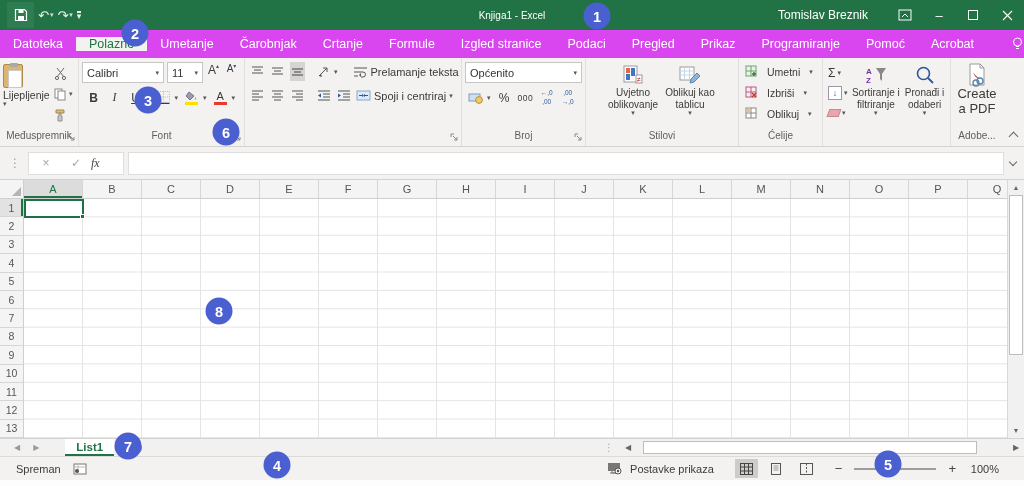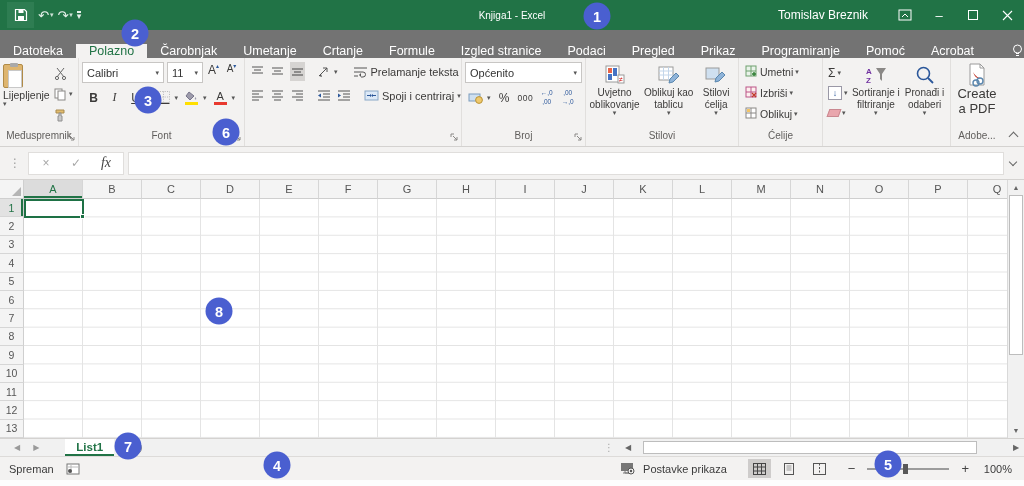--- a/index.html
+++ b/index.html
@@ -11,21 +11,21 @@
 .savebox{width:27px;height:26px;background:#2e7d52;display:flex;align-items:center;justify-content:center}
 .qbtn{font-size:13px;color:#e8f1ec;display:flex;align-items:center}
 .qcaret{font-size:7px;color:#cfe3d8;margin-left:1px}
 .qat-custom{font-size:9px;color:#e8f1ec;border-top:2px solid #e8f1ec;line-height:5px;padding-top:1px}
 .wintitle{position:absolute;left:260px;right:260px;top:0;height:30px;display:flex;align-items:center;justify-content:center;font-size:10px;color:#fff;pointer-events:none}
 .tbright{margin-left:auto;display:flex;align-items:center;height:100%}
 .username{font-size:12px;margin-right:20px}
 .winctl{width:34px;height:100%;display:flex;align-items:center;justify-content:center;font-size:13px;color:#fff}
 .ribopts{width:34px;height:100%;display:flex;align-items:center;justify-content:center}
 
-.tabrow{position:absolute;top:30px;left:0;right:0;height:28px;background:#737373;display:flex;align-items:flex-end;color:#fff;font-size:12.5px}
+.tabrow{position:absolute;top:30px;left:0;right:0;height:28px;background:#d946ef;display:flex;align-items:center;color:#fff;font-size:12.5px}
 .tabrow .tab{display:flex;align-items:center;padding:0 13px;white-space:nowrap}
 .tabrow .tab.sel{background:#f3f2f1;color:#217346}
 .tabs-scroll{display:flex;align-items:stretch}
 .tab-icon-gap{display:flex;align-items:center;gap:6px}
 .bulb-icon,.person-icon{display:flex;align-items:center}
 
 .ribbon{position:absolute;top:58px;left:0;right:0;height:89px;background:#f3f2f1;border-bottom:1px solid #d4d2d0;display:flex}
 .rgroup{position:relative;border-right:1px solid #e1dfdd;display:flex;flex-direction:column;flex-shrink:0}
 .rcontent{flex:1;display:flex;padding:4px 3px 0 3px}
 .glabel{height:17px;font-size:10px;color:#605e5c;text-align:center;line-height:14px;white-space:nowrap;overflow:hidden}
@@ -38,31 +38,31 @@
 .rows2{display:flex;flex-direction:column;gap:5px;width:100%}
 .hrow{display:flex;align-items:center;gap:3px}
 .combo{display:flex;align-items:center;justify-content:space-between;background:#fff;border:1px solid #c8c6c4;height:21px;font-size:11px;color:#333;padding:0 4px}
 .tbtn{display:flex;align-items:center;justify-content:center;height:19px;min-width:15px;color:#3b3a39;font-size:12px}
 .stack{display:flex;flex-direction:column;align-items:center;line-height:1}
 .colorbar{width:13px;height:3px;margin-top:1px}
 .dec{white-space:pre-line;font-size:6.5px;line-height:1.25;color:#2b579a;text-align:center}
 .lblbtn{display:flex;align-items:center;gap:3px;font-size:11px;color:#3b3a39;white-space:nowrap}
 .stybtn{display:flex;flex-direction:column;align-items:center;text-align:center;font-size:10px;color:#3b3a39;line-height:1.15;padding-top:1px}
 .stybtn .sicon{height:24px;display:flex;align-items:center;justify-content:center}
-.cellrow{display:flex;align-items:center;gap:2px;font-size:10.5px;color:#3b3a39;height:19px;white-space:nowrap}
+.cellrow{display:flex;align-items:center;gap:9px;font-size:10.5px;color:#3b3a39;height:19px;white-space:nowrap}
 .afont{font-size:12px;color:#3b3a39;position:relative;display:flex;align-items:flex-start}
 .afont i{font-style:normal;font-size:6px;color:#2b579a;margin-top:-1px}
 .chevcollapse{position:absolute;right:7px;bottom:6px;width:7px;height:7px;border-left:1.5px solid #666;border-top:1.5px solid #666;transform:rotate(45deg)}
 
 .fbar{position:absolute;top:147px;left:0;right:0;height:33px;background:#f3f2f1;border-bottom:1px solid #d4d2d0;display:flex;align-items:center;padding:0 2px}
 .namebox{width:190px;height:23px;background:#fff;border:1px solid #e0dedc;display:flex;align-items:center;justify-content:space-between;font-size:11.5px;color:#333;padding:0 6px}
 .fbar .dots{color:#a0a0a0;font-size:12px;padding:0 7px}
 .fbtns{display:flex;align-items:center;background:#fff;border:1px solid #e0dedc;height:23px;padding:0 2px}
 .fbtn{width:30px;text-align:center;font-size:12px;color:#a7a7a7}
-.fxbtn{width:30px;text-align:center;font-size:14px;color:#444;font-family:"Liberation Serif","DejaVu Serif",serif;font-style:italic}
+.fxbtn{width:30px;font-size:12px;color:#444;font-family:"Liberation Serif","DejaVu Serif",serif;font-style:italic}
 .finput{flex:1;height:23px;background:#fff;border:1px solid #e0dedc;margin-left:4px;font-size:11.5px;color:#333;padding:0 5px;display:flex;align-items:center}
 .fexpand{width:18px;display:flex;align-items:center;justify-content:center}
 .chevdown{width:6px;height:6px;border-left:1.5px solid #666;border-bottom:1.5px solid #666;transform:rotate(-45deg);margin-top:-3px}
 
 .grid{position:absolute;top:180px;left:0;height:258px;right:0;background:#fff;overflow:hidden}
 .headrow{position:absolute;top:0;left:0;right:0;height:19px;display:flex}
 .corner{width:24px;height:19px;background:#f4f4f4;border-right:1px solid #cfcfcf;border-bottom:1px solid #cfcfcf;position:relative;flex-shrink:0}
 .corner .tri{position:absolute;right:2px;bottom:2px;width:0;height:0;border-left:9px solid transparent;border-bottom:9px solid #b5b5b5}
 .colheads{display:flex;flex:1}
 .colhead{width:59px;flex-shrink:0;height:19px;background:#f4f4f4;border-right:1px solid #d6d6d6;border-bottom:1px solid #cfcfcf;display:flex;align-items:center;justify-content:center;font-size:11px;color:#555}
@@ -83,22 +83,22 @@
 .sheettab{margin-left:26px;padding:0 11px;background:#fff;color:#217346;font-weight:700;display:flex;align-items:center;border-bottom:2px solid #217346}
 .addsheet{width:14px;height:14px;border:1px solid #888;border-radius:50%;color:#555;font-size:11px;line-height:12px;text-align:center;align-self:center;margin-left:14px}
 .hscroll{position:absolute;left:598px;right:0;top:0;bottom:0;display:flex;align-items:center}
 .hscroll .dots{color:#aaa;font-size:10px;padding:0 6px}
 .harrow{width:16px;text-align:center;font-size:8px;color:#666}
 .htrack{flex:1;height:13px;background:#f1f1f1;position:relative;margin:0 1px}
 .hthumb{position:absolute;left:6px;right:30px;top:0;height:13px;background:#fff;border:1px solid #bdbdbd}
 
 .statusbar{position:absolute;top:456px;left:0;right:0;height:24px;background:#f3f2f1;border-top:1px solid #dddbd9;display:flex;align-items:center;font-size:11px;color:#3b3b3b}
 .bottomstrip{position:absolute;top:480px;left:0;right:0;height:6px;background:#fdfdfd}
-.stleft{display:flex;align-items:center;gap:12px;padding-left:9px}
-.stright{margin-left:auto;display:flex;align-items:center;gap:7px;padding-right:12px}
+.stleft{display:flex;align-items:center;gap:12px;padding-left:16px}
+.stright{margin-left:auto;display:flex;align-items:center;gap:7px;padding-right:25px}
 .viewbtn{width:23px;height:19px;display:flex;align-items:center;justify-content:center}
 .viewbtn.sel{background:#cecccb}
 .zoomtrack{width:82px;height:2px;background:#9c9c9c;position:relative;margin:0 3px}
 .zoomhandle{position:absolute;left:44%;top:-4px;width:5px;height:10px;background:#585858}
 .zoomsign{font-size:13px;color:#444;padding:0 2px}
 .zoomval{width:34px;text-align:right}
 
 .markers{position:absolute;inset:0;pointer-events:none;z-index:60}
 .marker{position:absolute;width:27px;height:27px;border-radius:50%;background:#4a5fd0;color:#fff;font-size:14.5px;font-weight:700;display:flex;align-items:center;justify-content:center;transform:translate(-50%,-50%)}
 
@@ -156,24 +156,24 @@
   </div>
 
   <div class="tabrow">
     <div class="tab">Datoteka</div>
     <div class="tabs-scroll">
 
     <div class="tab sel">
           <span>Polazno</span>
         </div>
         <div class="tab">
+          <span>Umetanje</span>
+        </div>
+        <div class="tab">
           <span>Čarobnjak</span>
-        </div>
-        <div class="tab">
-          <span>Umetanje</span>
         </div>
         <div class="tab">
           <span>Crtanje</span>
         </div>
         <div class="tab">
           <span>Formule</span>
         </div>
         <div class="tab">
           <span>Izgled stranice</span>
         </div>
@@ -365,21 +365,21 @@
                   <path d="M1 1h12M6 4h7M6 7h7M1 10h12" stroke="#555"></path>
                   <path d="M4 3.5L1 5.5l3 2z" fill="#2b579a"></path>
                 </svg>
               </span>
             <span class="tbtn">
                 <svg width="14" height="11" viewBox="0 0 14 11">
                   <path d="M1 1h12M6 4h7M6 7h7M1 10h12" stroke="#555"></path>
                   <path d="M1 3.5l3 2-3 2z" fill="#2b579a"></path>
                 </svg>
               </span>
-            <div class="lblbtn" style="margin-left:8px">
+            <div class="lblbtn" style="">
               <svg width="15" height="11" viewBox="0 0 15 11">
                   <rect x="1" y="1" width="13" height="9" fill="#dce9f7" stroke="#8aa8c8"></rect>
                   <path d="M3 5.5h3M12 5.5H9" stroke="#2b579a"></path>
                   <path d="M6 4v3l2-1.5zM9 4v3L7 5.5z" fill="#2b579a"></path>
                 </svg>
               <span>Spoji i centriraj</span>
               <span class="caret">▾</span>
             </div>
           </div>
         </div>
@@ -439,30 +439,20 @@
         </div>
         <div class="stybtn" style="width:56px">
           <div class="sicon">
               <svg width="22" height="20" viewBox="0 0 22 20">
                 <rect x="1" y="2" width="14" height="13" fill="#fff" stroke="#9a9a9a"></rect>
                 <path d="M1 6h14M1 10h14M5.5 2v13M10.5 2v13" stroke="#c3d6ea"></path>
                 <path d="M12 14l6-6 3 3-6 6-4 1z" fill="#8fb4d9" stroke="#5b87ae"></path>
               </svg>
             </div>
           <span>Oblikuj kao tablicu</span>
-          <span class="caret">▾</span>
-        </div>
-        <div class="stybtn" style="width:40px">
-          <div class="sicon">
-              <svg width="22" height="20" viewBox="0 0 22 20">
-                <rect x="1" y="3" width="13" height="11" fill="#cfe0f0" stroke="#9a9a9a"></rect>
-                <path d="M11 13l6-6 3 3-6 6-4 1z" fill="#8fb4d9" stroke="#5b87ae"></path>
-              </svg>
-            </div>
-          <span>Stilovi ćelija</span>
           <span class="caret">▾</span>
         </div>
       </div>
       <div class="glabel">Stilovi</div>
     </div>
 
     <div class="rgroup" style="width:84px">
       <div class="rcontent" style="flex-direction:column;gap:2px;padding-left:6px">
         <div class="cellrow">
           <svg width="13" height="13" viewBox="0 0 13 13">

